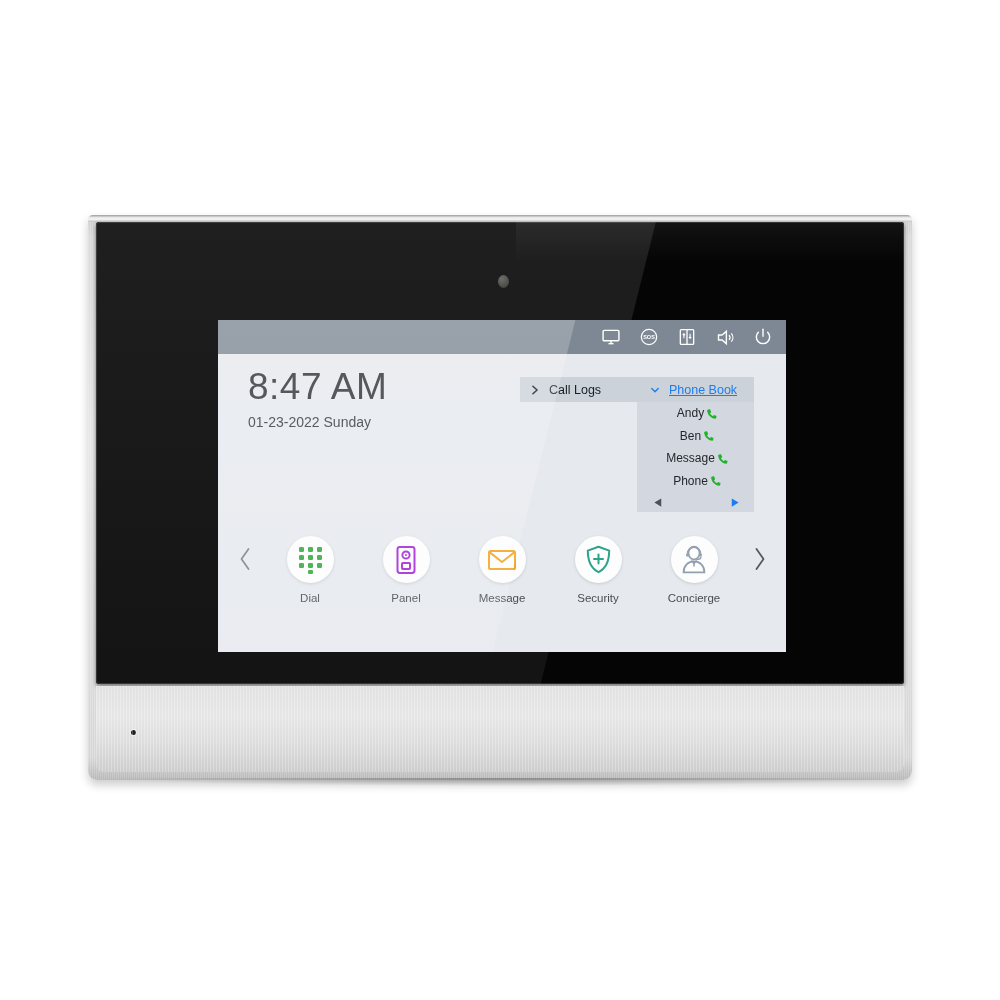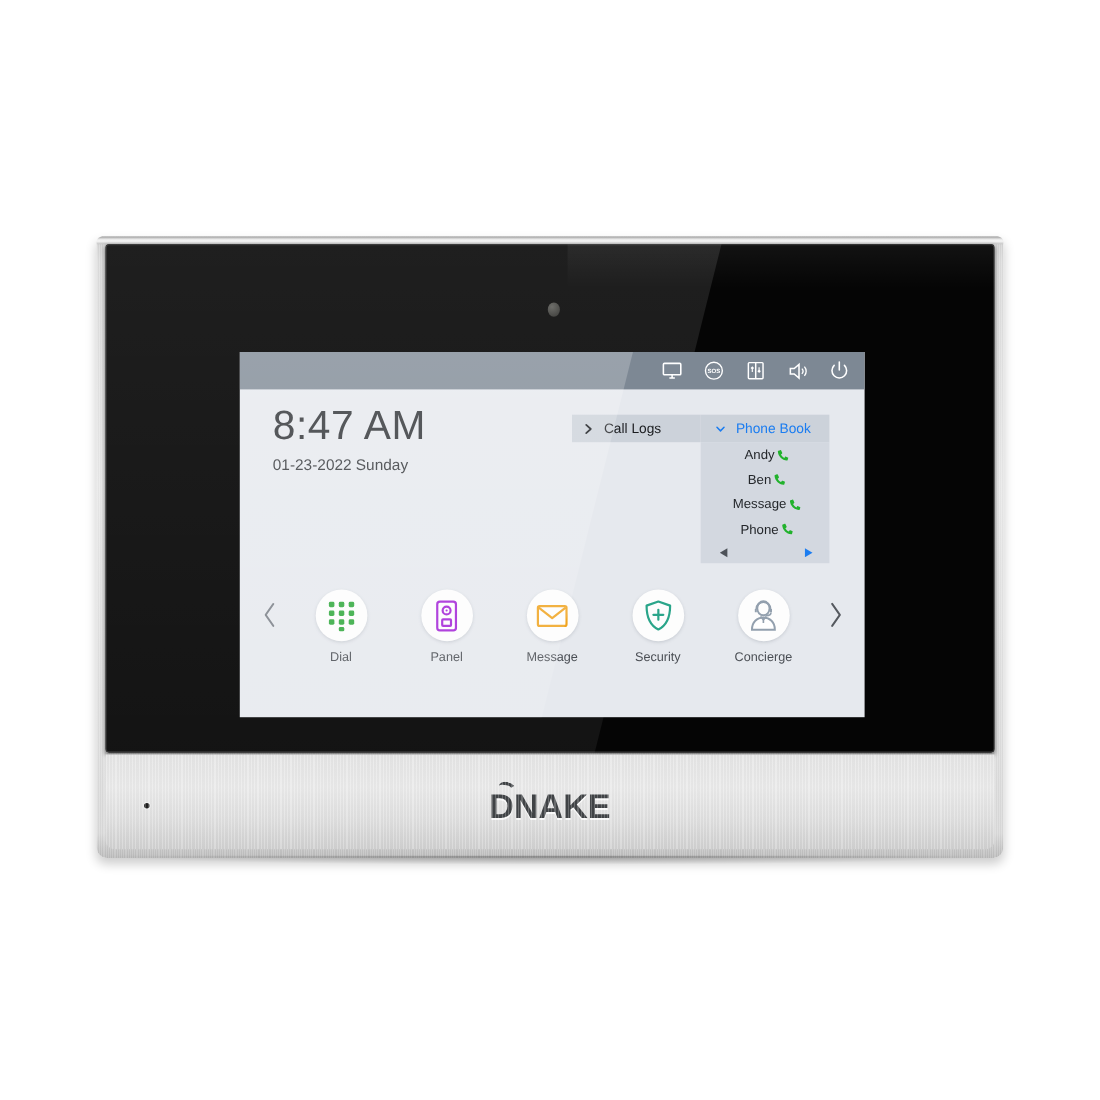--- a/index.html
+++ b/index.html
@@ -214,21 +214,21 @@
     display: flex;
     align-items: center;
     gap: 9px;
     padding-left: 10px;
     font-size: 12.5px;
     background: #ccd2da;
   }
   .tab-head.right { padding-left: 13px; }
   .tab-head .chev { width: 10px; height: 12px; display:block; }
   .tab-label-left { color: #1b1d20; }
-  .tab-label-right { color: #1c7df0; }
+  .tab-label-right { color: #1c7df0; text-decoration: underline; }
   .tab-body {
     background: #d3d8e0;
     min-height: 109px;
   }
   .tab-body.empty { background: transparent; }
   .contact-row {
     height: 22.5px;
     display: flex;
     align-items: center;
     justify-content: center;
@@ -489,18 +489,15 @@
         </div>
 
       </div>
 
       <div class="screen-glare"></div>
     </div>
   </div>
 
   <div class="alu-band">
     <div class="mic-hole"></div>
-    <div class="logo">
-      <span class="d-wrap"><span class="swoosh"></span><span>DNAKE</span></span>
-    </div>
   </div>
   <div class="bottom-shadow"></div>
 </div>
 
 </body></html>

